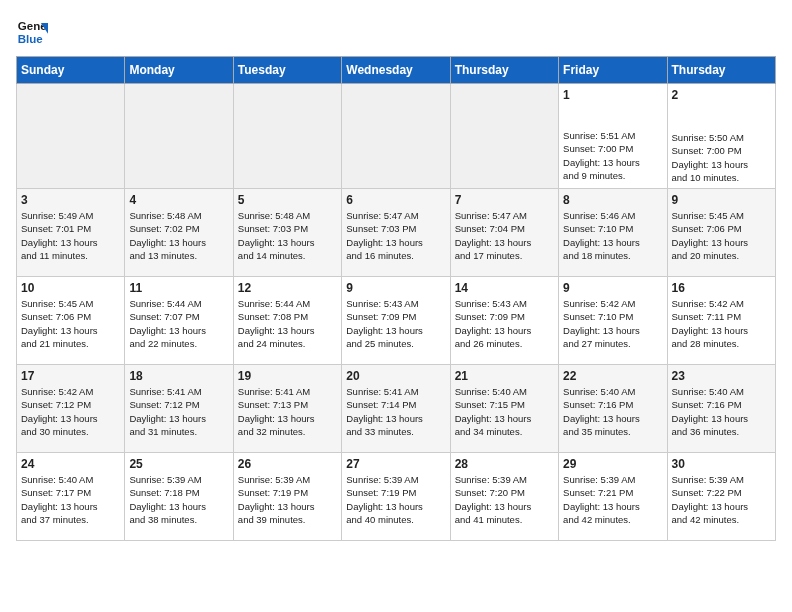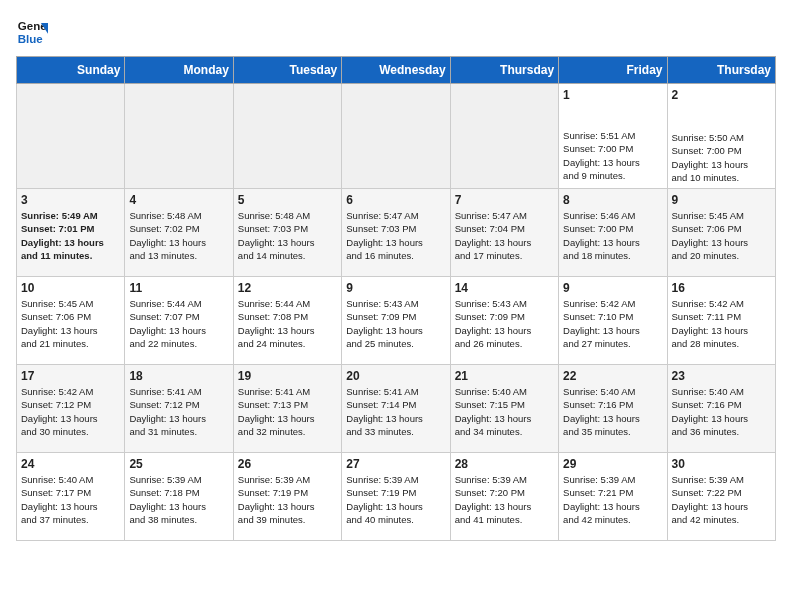--- a/index.html
+++ b/index.html
@@ -41,21 +41,21 @@
       width: 100%;
       border-collapse: collapse;
       table-layout: fixed;
     }
     th {
       background: #1565c0;
       color: #fff;
       font-size: 12px;
       font-weight: bold;
       padding: 6px 4px;
-      text-align: right;
+      text-align: left;
       border: 1px solid #aaa;
     }
     td {
       border: 1px solid #ccc;
       vertical-align: top;
       padding: 4px;
       font-size: 10px;
       color: #222;
       height: 88px;
       background: #fff;
@@ -129,21 +129,21 @@
           <span class="day-num">2</span>
           <div class="day-info" style="white-space: pre-line; margin-top: 29px;">Sunrise: 5:50 AM
 Sunset: 7:00 PM
 Daylight: 13 hours
 and 10 minutes.</div>
         </td>
       </tr>
       <tr>
         <td class="shaded">
           <span class="day-num">3</span>
-          <div class="day-info" style="white-space: pre-line; font-weight: bold;">Sunrise: 5:49 AM
+          <div class="day-info" style="white-space: pre-line;">Sunrise: 5:49 AM
 Sunset: 7:01 PM
 Daylight: 13 hours
 and 11 minutes.</div>
         </td>
         <td class="shaded">
           <span class="day-num">4</span>
           <div class="day-info" style="white-space: pre-line;">Sunrise: 5:48 AM
 Sunset: 7:02 PM
 Daylight: 13 hours
 and 13 minutes.</div>
@@ -165,21 +165,21 @@
         <td class="shaded">
           <span class="day-num">7</span>
           <div class="day-info" style="white-space: pre-line;">Sunrise: 5:47 AM
 Sunset: 7:04 PM
 Daylight: 13 hours
 and 17 minutes.</div>
         </td>
         <td class="shaded">
           <span class="day-num">8</span>
           <div class="day-info" style="white-space: pre-line;">Sunrise: 5:46 AM
-Sunset: 7:00 PM
+Sunset: 7:10 PM
 Daylight: 13 hours
 and 18 minutes.</div>
         </td>
         <td class="shaded">
           <span class="day-num">9</span>
           <div class="day-info" style="white-space: pre-line;">Sunrise: 5:45 AM
 Sunset: 7:06 PM
 Daylight: 13 hours
 and 20 minutes.</div>
         </td>

